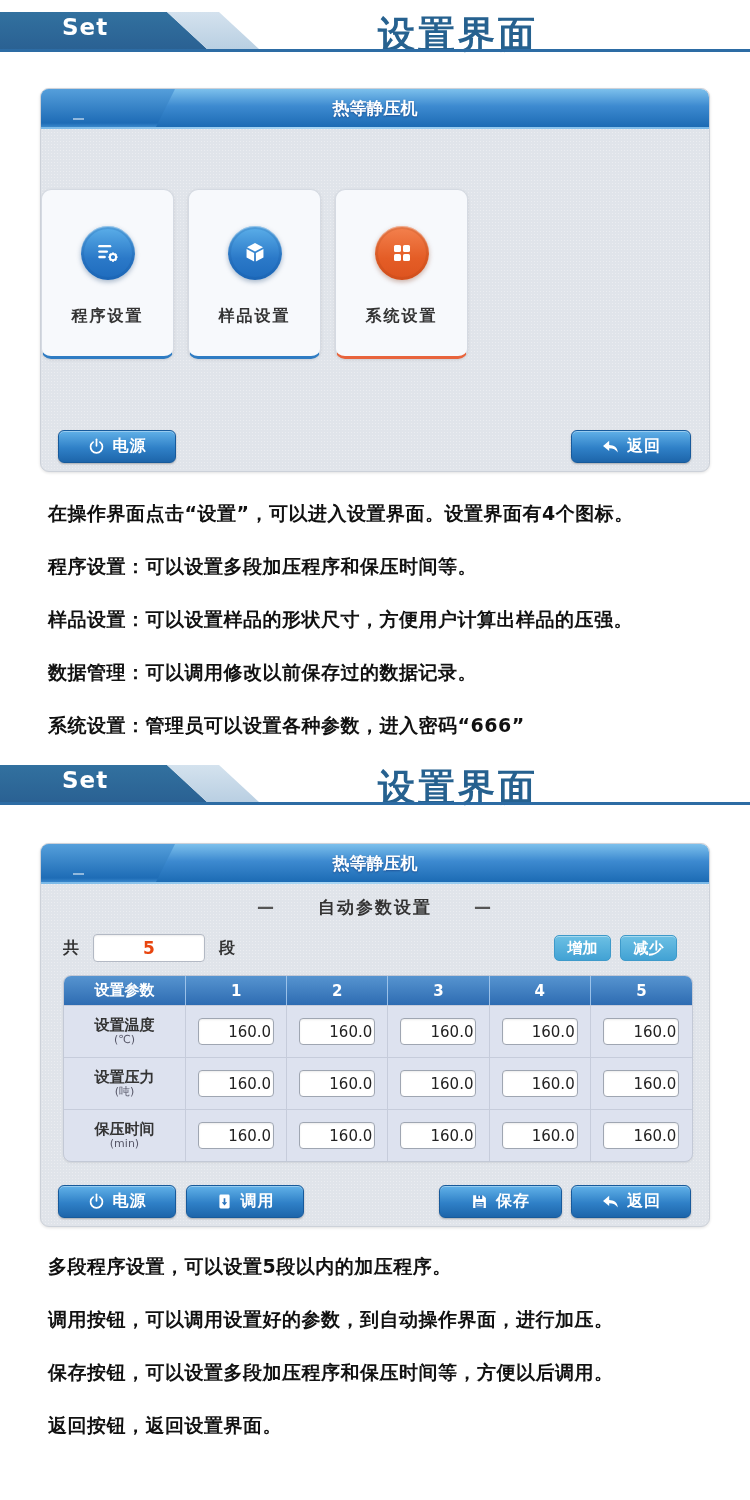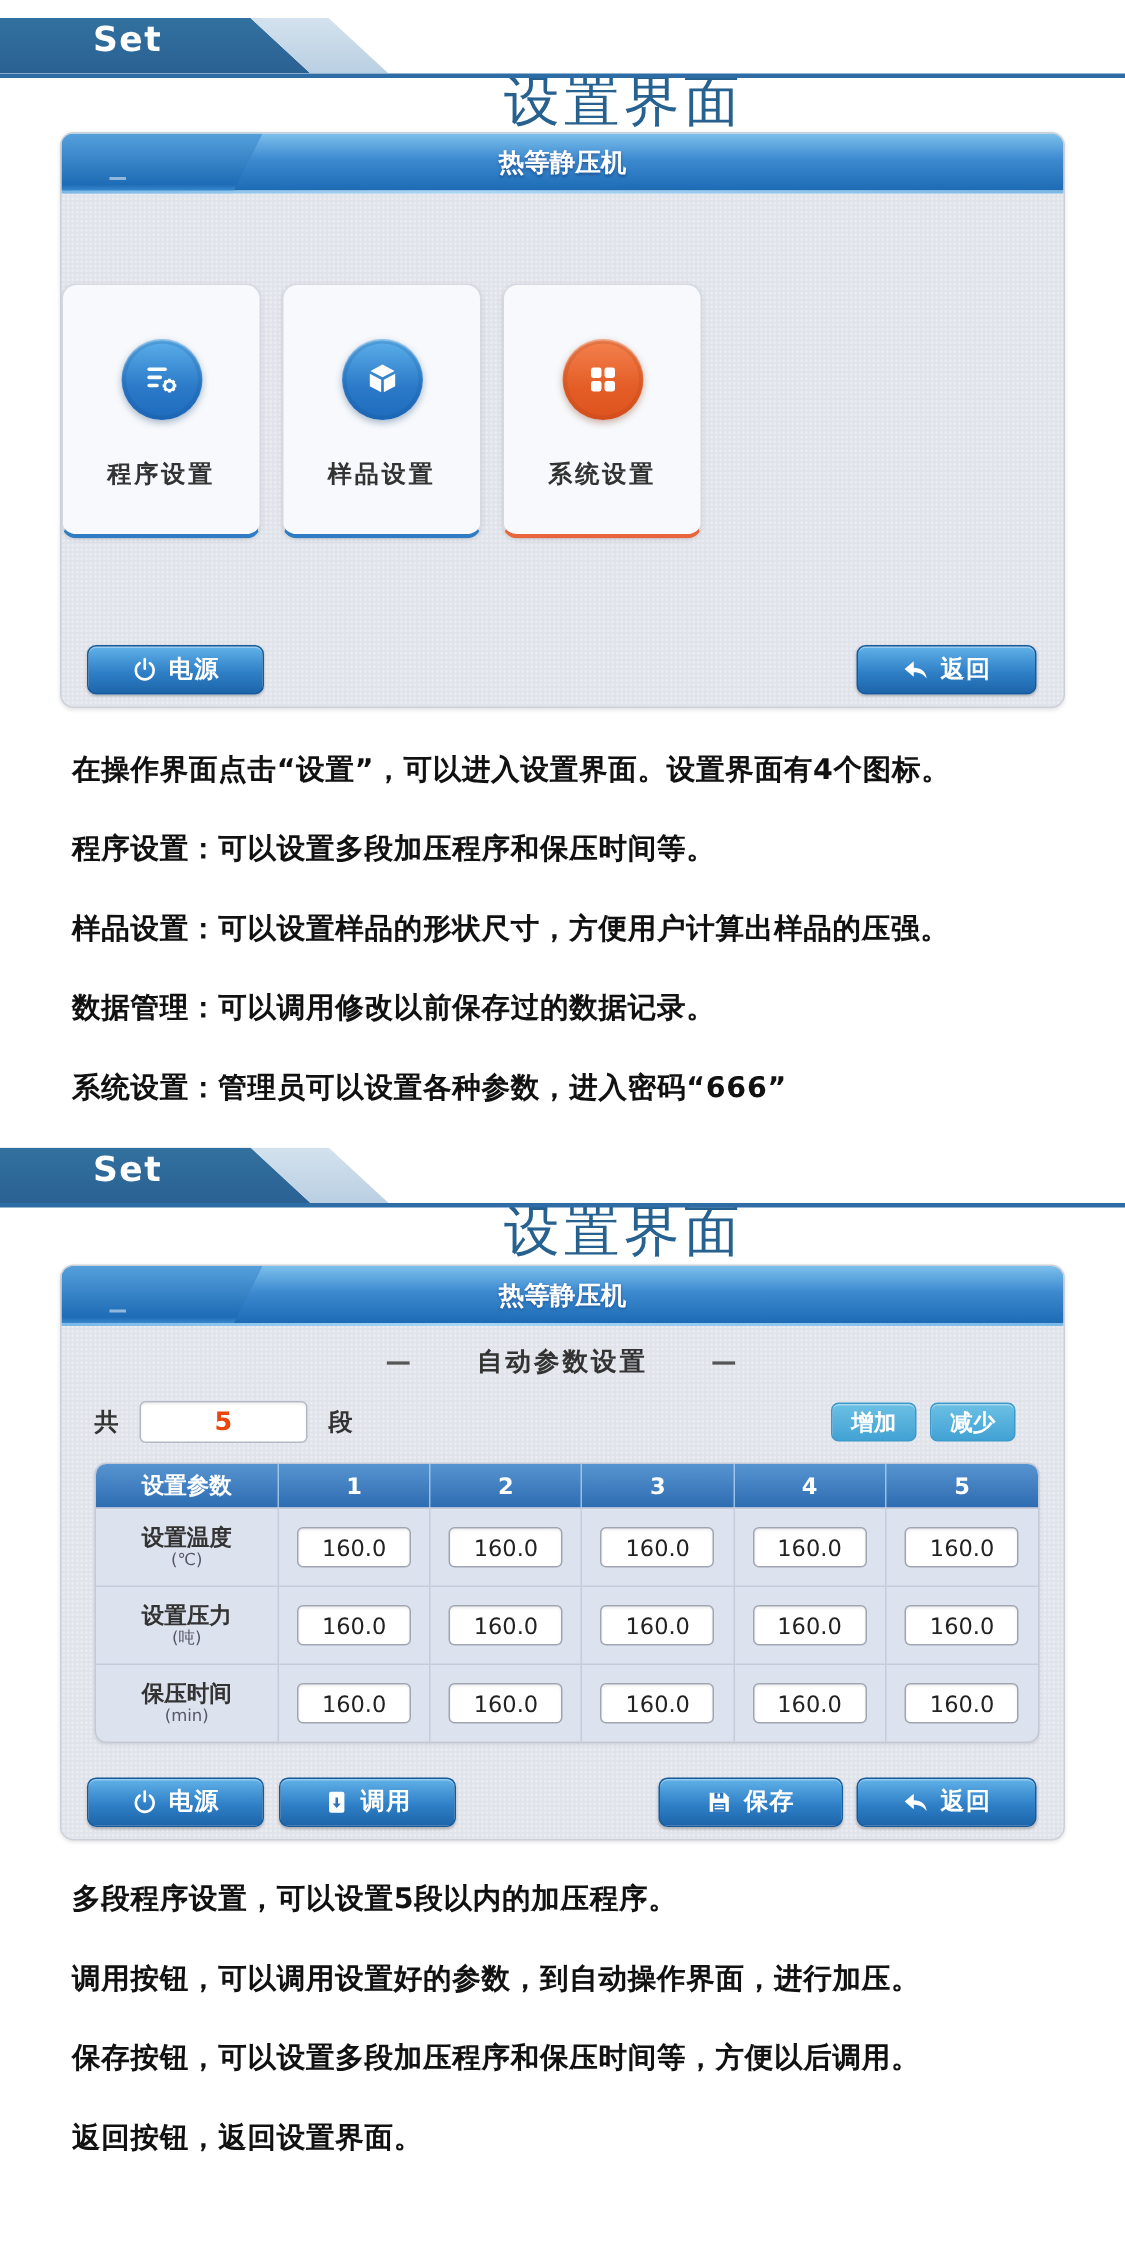--- a/index.html
+++ b/index.html
@@ -22,21 +22,21 @@
   }
   .banner .set-label {
     position:absolute; left:62px; top:2px; color:#ffffff; font-size:23px; font-weight:800; letter-spacing:1px;
   }
   .banner .lightband {
     position:absolute; left:167px; top:0; height:37px; width:95px;
     background:linear-gradient(180deg,#d4e2ee 0%,#b9cfe2 100%);
     clip-path:polygon(0 0,52px 0,92px 100%,40px 100%);
   }
   .banner .banner-title {
-    position:absolute; left:336px; top:-2px; color:#26618f; font-size:37px; font-weight:400; letter-spacing:3px;margin-top:33px;
+    position:absolute; left:378px; top:-2px; color:#26618f; font-size:37px; font-weight:700; letter-spacing:3px;
   }
 
   
   .device-screen {
     position:relative; width:670px; margin:0 auto; height:384px;
     background-color:#e0e4ea;
     background-image:radial-gradient(rgba(255,255,255,.35) .8px, transparent .9px);
     background-size:3px 3px;
     border:1px solid #ccd1d9; border-radius:9px;
     box-shadow:0 1px 3px rgba(0,0,0,.12);
@@ -144,21 +144,21 @@
   .pt-h.last { border-right:none; }
   .pt-c {
     height:52px; display:flex; align-items:center; justify-content:center;
     border-right:1px solid #c6ccdb; border-top:1px solid #c6ccdb;
   }
   .pt-c.last { border-right:none; }
   .pt-label { flex-direction:column; line-height:1.15; }
   .pt-label .lbl { font-size:15px; font-weight:bold; color:#333; }
   .pt-label .unit { font-size:11px; color:#556; }
   .cell-input {
-    width:76px; height:27px; text-align:center; background:#fff;
+    width:76px; height:27px; text-align:right; background:#fff;
     border:1px solid #9fa6b2; border-radius:4px; outline:none;
     font-size:15px; color:#222; box-shadow:inset 0 1px 2px rgba(0,0,0,.08);
     font-family:"DejaVu Sans","Liberation Sans",sans-serif;
   }
 
   
   .desc { margin:28px 48px 0 48px; }
   .desc-2 { margin-top:26px; }
   .desc p { margin:0 0 27px 0; font-size:19px; line-height:26px; font-weight:bold; color:#111; letter-spacing:.5px; }
 

